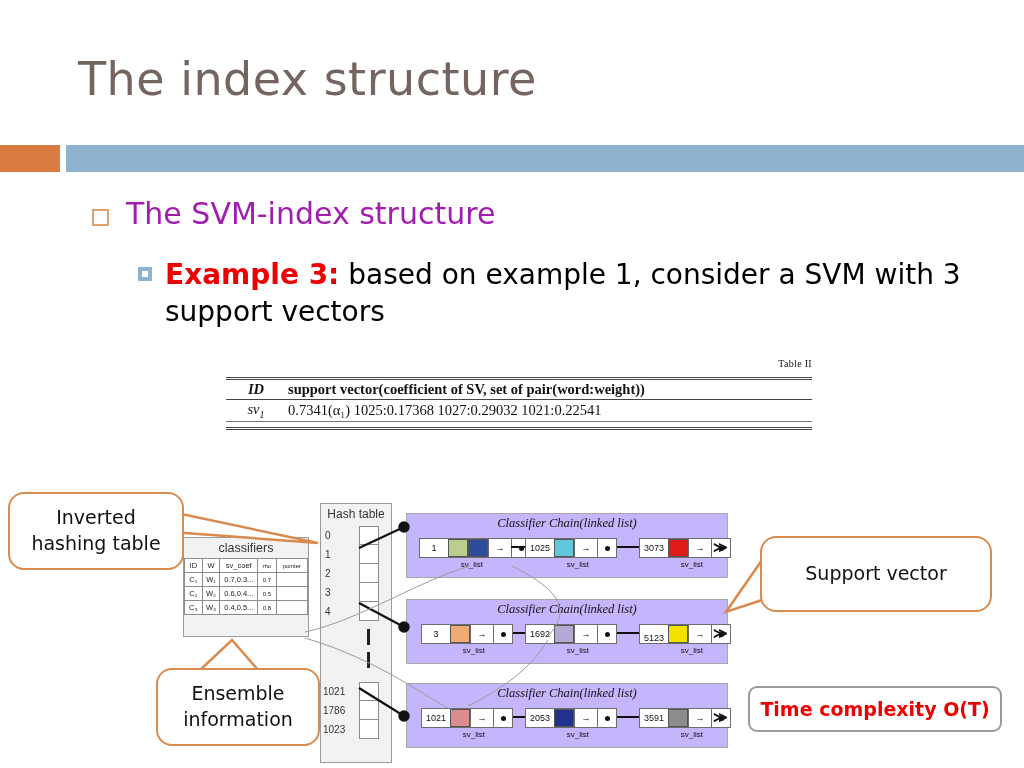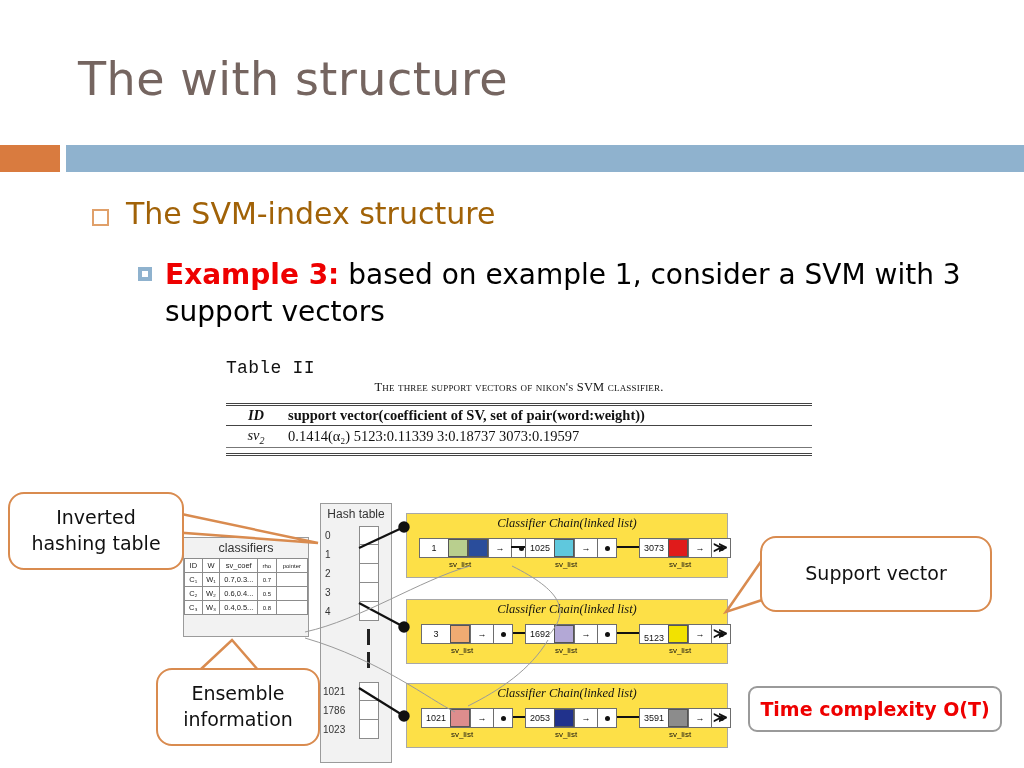--- a/index.html
+++ b/index.html
@@ -30,21 +30,21 @@
   
   .bullet1{
     position:absolute;left:92px;top:196px;
     display:flex;align-items:flex-start;
   }
   .bullet1 .marker{
     width:13px;height:13px;border:2px solid #e0a06a;background:#fff;
     margin-top:13px;margin-right:17px;flex:none;
   }
   .bullet1 .txt{
-    font-size:30px;color:#a16207;
+    font-size:30px;color:#a21caf;
     font-family:"DejaVu Sans", sans-serif;
     line-height:1.2;
   }
   .bullet2{
     position:absolute;left:138px;top:256px;
     display:flex;align-items:flex-start;width:850px;
   }
   .bullet2 .marker{
     width:14px;height:14px;background:#8fb2ce;
     margin-top:11px;margin-right:13px;flex:none;
@@ -57,21 +57,21 @@
     font-size:28px;color:#000;line-height:1.33;
     font-family:"DejaVu Sans", sans-serif;
   }
   .red-bold{color:#ee0000;font-weight:bold;}
 
   
   .paper{
     position:absolute;left:226px;top:358px;width:586px;
     font-family:"Liberation Serif", serif;color:#111;
   }
-  .paper .tbl-no{ text-align:left;font-size:18px;letter-spacing:.3px;font-family:Liberation Mono, monospace;}
+  .paper .tbl-no{ text-align:right;font-size:10px;letter-spacing:.3px;}
   .paper .tbl-cap{
     text-align:center;font-size:12.5px;margin-top:2px;
     font-variant:small-caps;letter-spacing:.2px;
   }
   .paper table{
     border-collapse:collapse;width:100%;margin-top:8px;font-size:14.5px;
   }
   .paper .dbl-top{border-top:3px double #444;}
   .paper tr.hdr td{
     border-bottom:1px solid #444;font-weight:bold;padding:1px 2px;
@@ -144,74 +144,73 @@
   .hash-label{
     position:absolute;left:4px;font-size:10px;color:#333;
     font-family:"Liberation Sans", sans-serif;
   }
   .hash-dash{
     position:absolute;left:46px;width:3px;background:#222;
   }
 
   
   .chain{
-    position:absolute;border:1px solid #a8a8a8;background:#fde047;
+    position:absolute;border:1px solid #a8a8a8;background:#c4b5fd;
   }
   #chain1{left:406px;top:513px;width:320px;height:63px;}
   #chain2{left:406px;top:599px;width:320px;height:63px;}
   #chain3{left:406px;top:683px;width:320px;height:63px;}
   .chain-title{
     text-align:center;font-size:12.5px;font-style:italic;color:#111;
     font-family:"Liberation Serif", serif;padding-top:2px;
   }
   .chain-row{position:absolute;left:6px;top:24px;width:308px;height:24px;}
   .node{
     position:absolute;top:0;height:20px;border:1px solid #6d6d6d;background:#fff;
     display:flex;align-items:center;box-sizing:border-box;
   }
   .node .key{
     font-size:9px;color:#111;padding:0 3px;min-width:22px;text-align:center;
     font-family:"Liberation Sans", sans-serif;
   }
   .swatch{width:20px;height:18px;border:1px solid #555;box-sizing:border-box;}
   .svlbl{
     position:absolute;font-size:8px;color:#111;
-    font-family:"Liberation Sans", sans-serif;text-align:center;
+    font-family:"Liberation Sans", sans-serif;text-align:right;
   }
   svg.ov{position:absolute;left:0;top:0;width:1024px;height:768px;pointer-events:none;}
 </style>
 </head>
 <body>
 
-<div class="slide-title">The with structure</div>
+<div class="slide-title">The index structure</div>
 <div class="rule-orange"></div>
 <div class="rule-blue"></div>
 
 <div class="bullet1">
   <span class="marker"></span>
   <span class="txt">The SVM-index structure</span>
 </div>
 
 <div class="bullet2">
   <span class="marker"></span>
   <span class="txt"><span class="red-bold">Example 3:</span><span> based on example 1, consider a SVM with 3 support vectors</span></span>
 </div>
 
 <div class="paper">
   <div class="tbl-no">Table II</div>
-  <div class="tbl-cap">The three support vectors of nikon's SVM classifier.</div>
   <table>
     <tbody>
         <tr class="hdr dbl-top">
       <td class="idc">ID</td>
       <td>support vector(coefficient of SV, set of pair(word:weight))</td>
     </tr>
     <tr class="row">
-      <td class="idc"><i>sv</i><span class="sub">2</span></td>
-      <td>0.1414(α₂)  5123:0.11339  3:0.18737  3073:0.19597</td>
+      <td class="idc"><i>sv</i><span class="sub">1</span></td>
+      <td>0.7341(α₁)  1025:0.17368  1027:0.29032  1021:0.22541</td>
     </tr>
     <tr>
           <td class="dbl-bot"></td>
           <td class="dbl-bot"></td>
         </tr>
   </tbody>
     </table>
 </div>
 
 <div class="clf-box">

